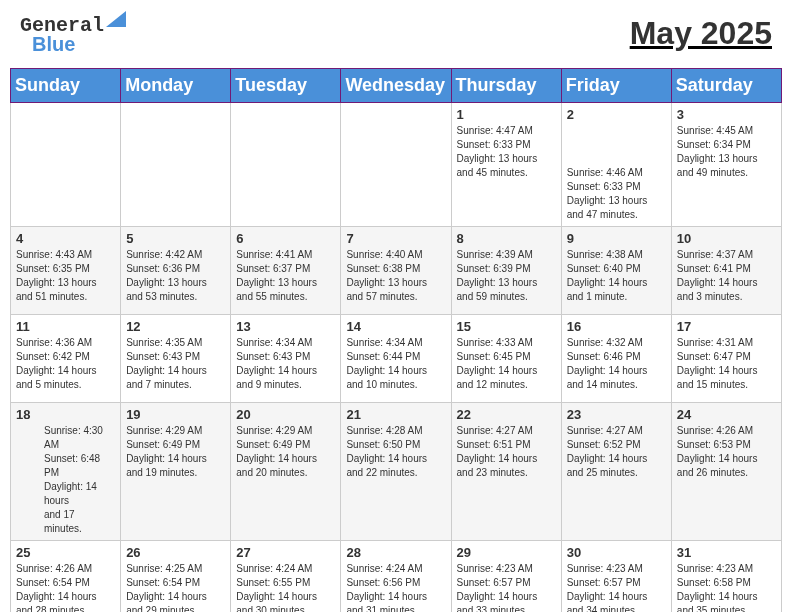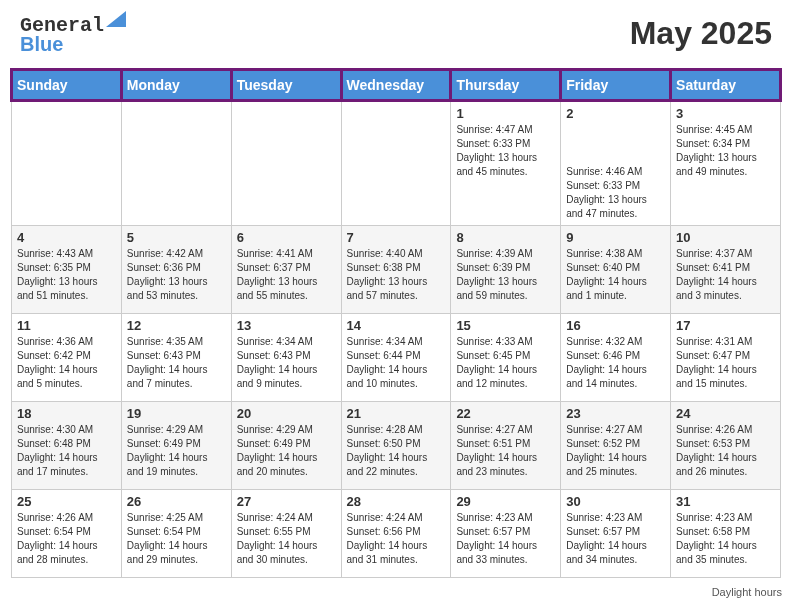--- a/index.html
+++ b/index.html
@@ -25,43 +25,44 @@
       font-size: 20px;
       font-weight: bold;
       color: #333;
       line-height: 1.1;
     }
     .logo-text span {
       color: #4a90d9;
     }
     .title-block {
       text-align: right;
+      text-decoration: underline;
     }
     .calendar-title {
       font-size: 32px;
       font-weight: bold;
       color: #333;
     }
     .calendar-subtitle {
       font-size: 14px;
       color: #555;
     }
     .calendar {
       width: 100%;
       border-collapse: collapse;
       border: 1px solid #ccc;
     }
     .calendar th {
       background: #4a90d9;
       color: #fff;
-      font-size: 14px;
+      font-size: 18px;
       font-weight: bold;
       padding: 6px 4px;
       text-align: left;
-      border: 3px solid #701a75;
+      border: 1px solid #701a75;
     }
     .calendar td {
       vertical-align: top;
       border: 1px solid #ccc;
       padding: 4px 5px;
       width: calc(100% / 7);
       height: 88px;
       background: #fff;
       font-size: 10.5px;
       color: #333;
@@ -102,21 +103,21 @@
     <div>
       <div style="display:flex;font-family:Liberation Mono, monospace;">
         <span class="logo-text">
           <span style="color:#333;">General</span>
         </span>
         <svg width="20" height="16" viewBox="0 0 20 16" style="margin-left:2px;margin-top:-4px;">
           <polygon points="0,16 20,0 20,16" fill="#4a90d9"></polygon>
         </svg>
       </div>
       <div style="display:flex;align-items:center;margin-top:-4px;">
-        <span class="logo-text" style="color:#4a90d9;font-size:20px;font-weight:bold;">Blue</span>
+        <span class="logo-text" style="color:#4a90d9;font-size:20px;font-weight:bold;margin-left:12px;">Blue</span>
       </div>
     </div>
   </div>
   <div class="title-block">
     <div class="calendar-title">May 2025</div>
   </div>
 </div>
 
 <table class="calendar">
   <thead>
@@ -256,21 +257,21 @@
           <span class="day-number">17</span>
           <div class="day-info" style="white-space: pre-line;">Sunrise: 4:31 AM
 Sunset: 6:47 PM
 Daylight: 14 hours
 and 15 minutes.</div>
         </td>
       </tr>
       <tr>
         <td>
           <span class="day-number">18</span>
-          <div class="day-info" style="white-space: pre-line;">Sunrise: 4:30 AM
+          <div class="day-info" style="white-space: pre-line; margin-left: 28px;">Sunrise: 4:30 AM
 Sunset: 6:48 PM
 Daylight: 14 hours
 and 17 minutes.</div>
         </td>
         <td>
           <span class="day-number">19</span>
           <div class="day-info" style="white-space: pre-line;">Sunrise: 4:29 AM
 Sunset: 6:49 PM
 Daylight: 14 hours
 and 19 minutes.</div>

